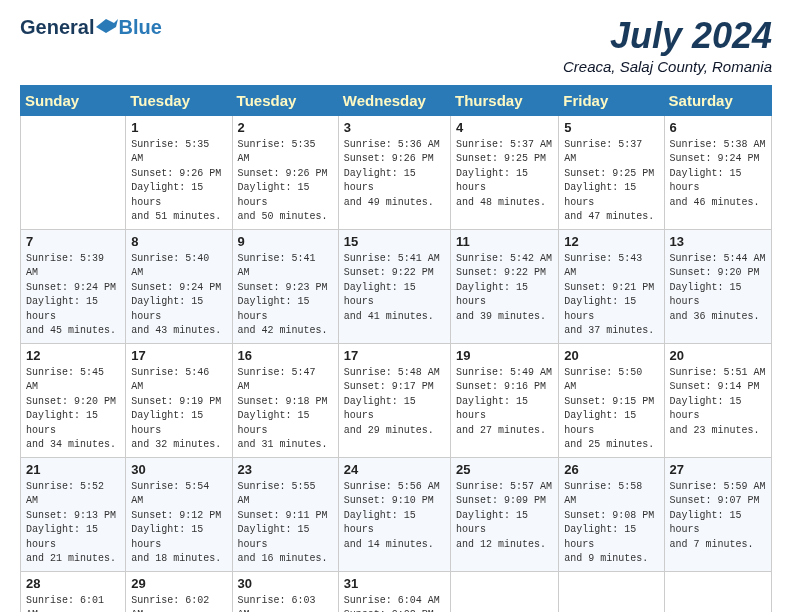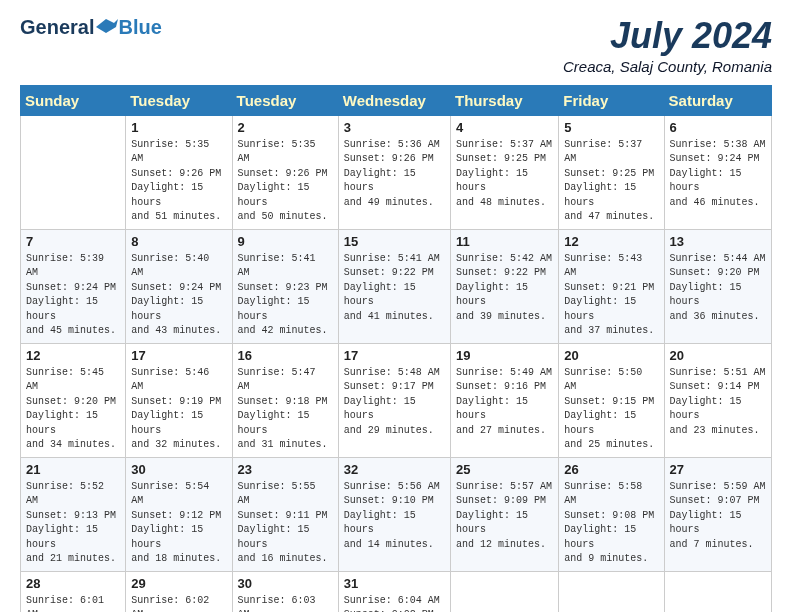--- a/index.html
+++ b/index.html
@@ -205,21 +205,21 @@
         </td>
         <td>
           <div class="day-number">30</div>
           <div class="day-info">Sunrise: 5:54 AM<br>Sunset: 9:12 PM<br>Daylight: 15 hours<br>and 18 minutes.</div>
         </td>
         <td>
           <div class="day-number">23</div>
           <div class="day-info">Sunrise: 5:55 AM<br>Sunset: 9:11 PM<br>Daylight: 15 hours<br>and 16 minutes.</div>
         </td>
         <td>
-          <div class="day-number">32</div>
+          <div class="day-number">24</div>
           <div class="day-info">Sunrise: 5:56 AM<br>Sunset: 9:10 PM<br>Daylight: 15 hours<br>and 14 minutes.</div>
         </td>
         <td>
           <div class="day-number">25</div>
           <div class="day-info">Sunrise: 5:57 AM<br>Sunset: 9:09 PM<br>Daylight: 15 hours<br>and 12 minutes.</div>
         </td>
         <td>
           <div class="day-number">26</div>
           <div class="day-info">Sunrise: 5:58 AM<br>Sunset: 9:08 PM<br>Daylight: 15 hours<br>and 9 minutes.</div>
         </td>

